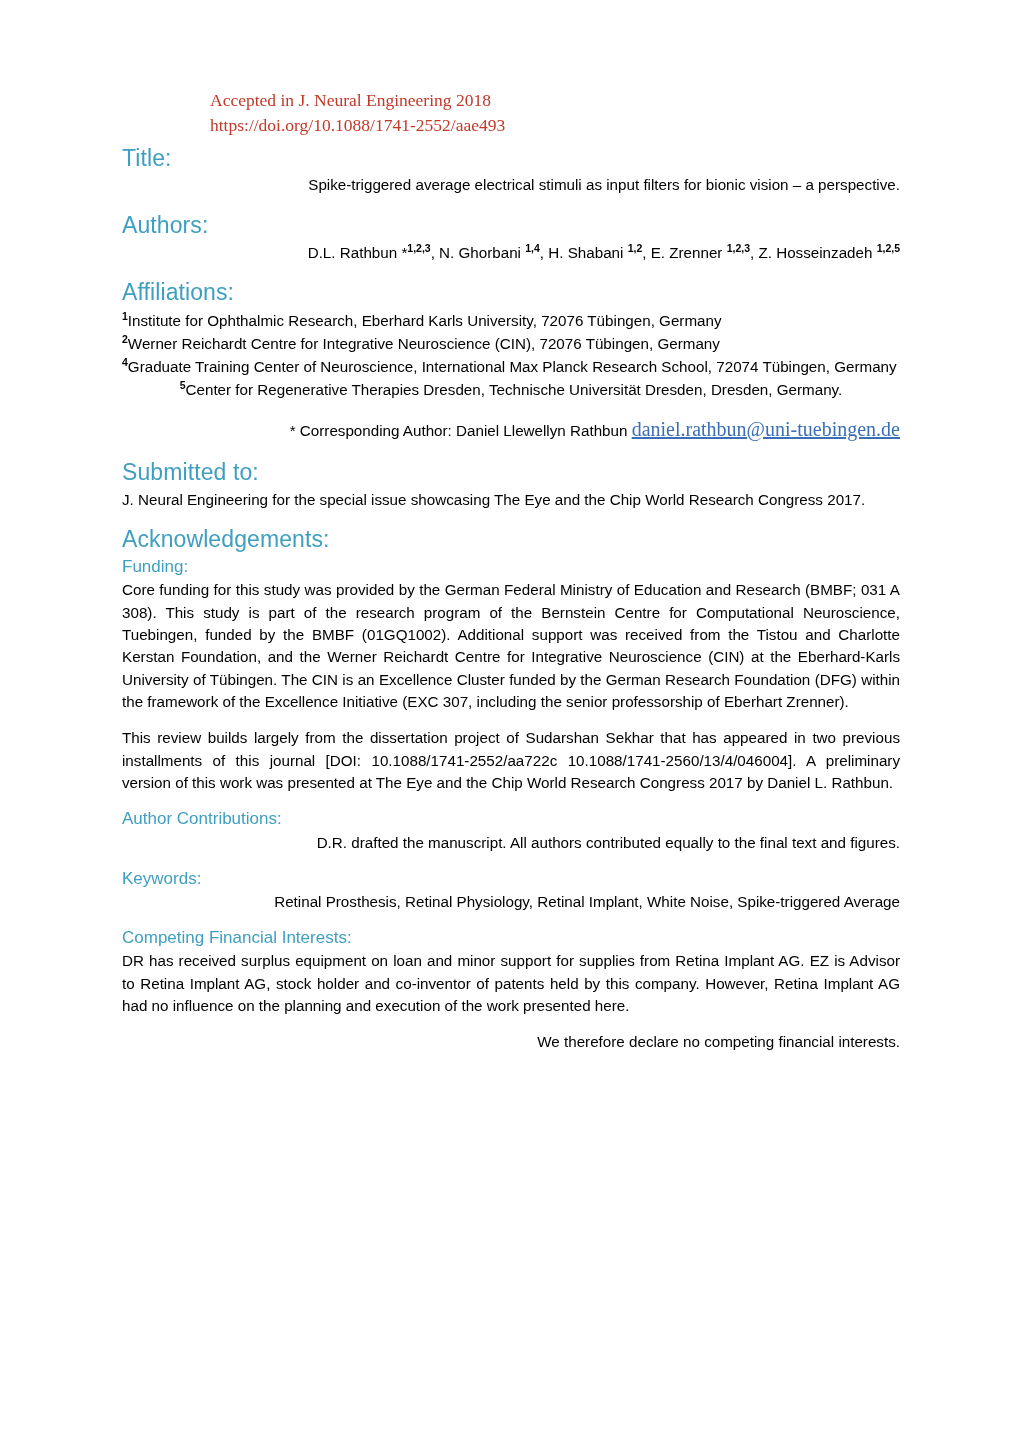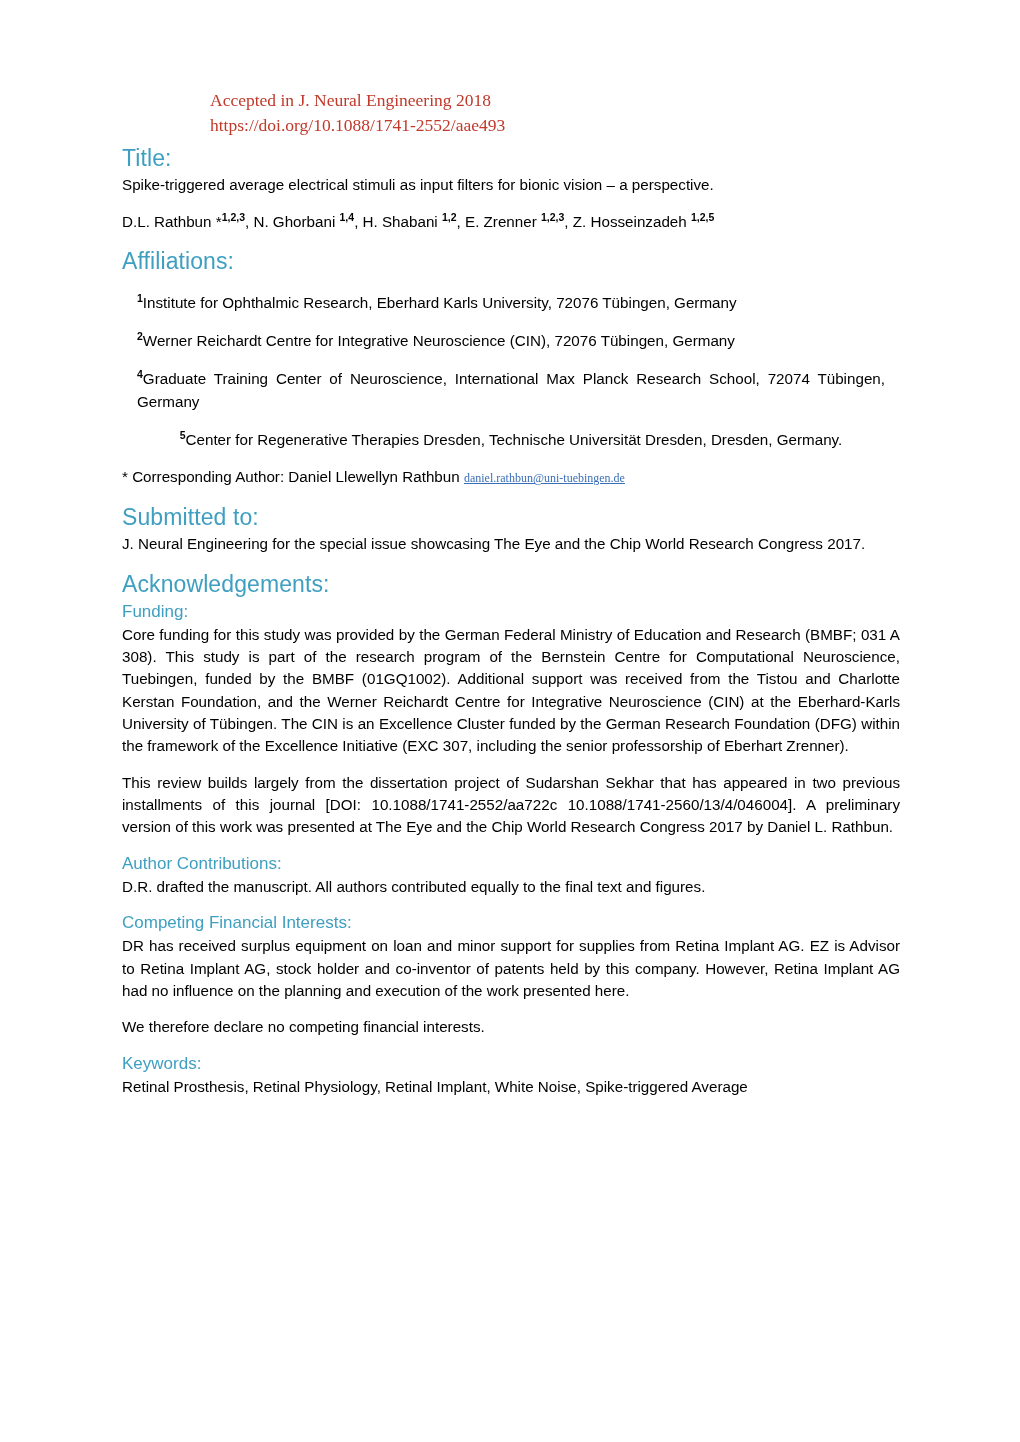--- a/index.html
+++ b/index.html
@@ -48,58 +48,59 @@
     font-size: 17px;
     margin: 0 0 1px 0;
     line-height: 1.3;
   }
   p.body-text {
     font-size: 15.2px;
     line-height: 1.47;
     margin: 0 0 14px 0;
     text-align: justify;
   }
-  p.nojust { text-align: left; }
+  p.nojust { text-align: right; }
 
   .affil-line {
     font-size: 15.2px;
     line-height: 1.52;
     text-align: justify;
-    margin: 15px;
+    margin: 0;
   }
   .affil-block { margin-bottom: 14px; }
   .affil-block p:last-child { text-align: center; }
 
   sup { font-size: 10.5px; vertical-align: super; line-height: 0; font-weight: bold; }
 
   .link {
     color: #3a6fb8;
     text-decoration: underline;
     font-family: "Liberation Serif", serif;
-    font-size: 12px;
+    font-size: 20px;
   }
 
   .title-block { margin-bottom: 1px; }
 </style>
 </head>
 <body>
 
 <div class="page">
 
   <div class="accepted">
     <div>Accepted in J. Neural Engineering 2018</div>
     <div>https://doi.org/10.1088/1741-2552/aae493</div>
   </div>
 
   <div class="title-block">
     <h1 class="section-head">Title:</h1>
     <p class="body-text nojust">Spike-triggered average electrical stimuli as input filters for bionic vision – a perspective.</p>
   </div>
 
   <div>
+    <h1 class="section-head">Authors:</h1>
     <p class="body-text nojust"><span>D.L. Rathbun *</span><sup>1,2,3</sup><span>, N. Ghorbani </span><sup>1,4</sup><span>, H. Shabani </span><sup>1,2</sup><span>, E. Zrenner </span><sup>1,2,3</sup><span>, Z. Hosseinzadeh </span><sup>1,2,5</sup></p>
   </div>
 
   <div>
     <h1 class="section-head">Affiliations:</h1>
     <div class="affil-block">
       <p class="affil-line"><sup>1</sup><span>Institute for Ophthalmic Research, Eberhard Karls University, 72076 Tübingen, Germany</span></p>
       <p class="affil-line"><sup>2</sup><span>Werner Reichardt Centre for Integrative Neuroscience (CIN), 72076 Tübingen, Germany</span></p>
       <p class="affil-line"><sup>4</sup><span>Graduate Training Center of Neuroscience, International Max Planck Research School, 72074 Tübingen, Germany</span></p>
       <p class="affil-line"><sup>5</sup><span>Center for Regenerative Therapies Dresden, Technische Universität Dresden, Dresden, Germany.</span></p>
@@ -118,23 +119,23 @@
     <p class="body-text">Core funding for this study was provided by the German Federal Ministry of Education and Research (BMBF; 031 A 308). This study is part of the research program of the Bernstein Centre for Computational Neuroscience, Tuebingen, funded by the BMBF (01GQ1002). Additional support was received from the Tistou and Charlotte Kerstan Foundation, and the Werner Reichardt Centre for Integrative Neuroscience (CIN) at the Eberhard-Karls University of Tübingen. The CIN is an Excellence Cluster funded by the German Research Foundation (DFG) within the framework of the Excellence Initiative (EXC 307, including the senior professorship of Eberhart Zrenner).</p>
     <p class="body-text">This review builds largely from the dissertation project of Sudarshan Sekhar that has appeared in two previous installments of this journal [DOI:      10.1088/1741-2552/aa722c      10.1088/1741-2560/13/4/046004]. A preliminary version of this work was presented at The Eye and the Chip World Research Congress 2017 by Daniel L. Rathbun.</p>
   </div>
 
   <div>
     <h2 class="sub-head">Author Contributions:</h2>
     <p class="body-text nojust">D.R. drafted the manuscript. All authors contributed equally to the final text and figures.</p>
   </div>
 
   <div>
+    <h2 class="sub-head">Keywords:</h2>
+    <p class="body-text nojust">Retinal Prosthesis, Retinal Physiology, Retinal Implant, White Noise, Spike-triggered Average</p>
+  </div>
+
+  <div>
     <h2 class="sub-head">Competing Financial Interests:</h2>
     <p class="body-text">DR has received surplus equipment on loan and minor support for supplies from Retina Implant AG. EZ is Advisor to Retina Implant AG, stock holder and co-inventor of patents held by this company. However, Retina Implant AG had no influence on the planning and execution of the work presented here.</p>
     <p class="body-text nojust">We therefore declare no competing financial interests.</p>
   </div>
 
-  <div>
-    <h2 class="sub-head">Keywords:</h2>
-    <p class="body-text nojust">Retinal Prosthesis, Retinal Physiology, Retinal Implant, White Noise, Spike-triggered Average</p>
-  </div>
-
 </div>
 
 </body></html>

